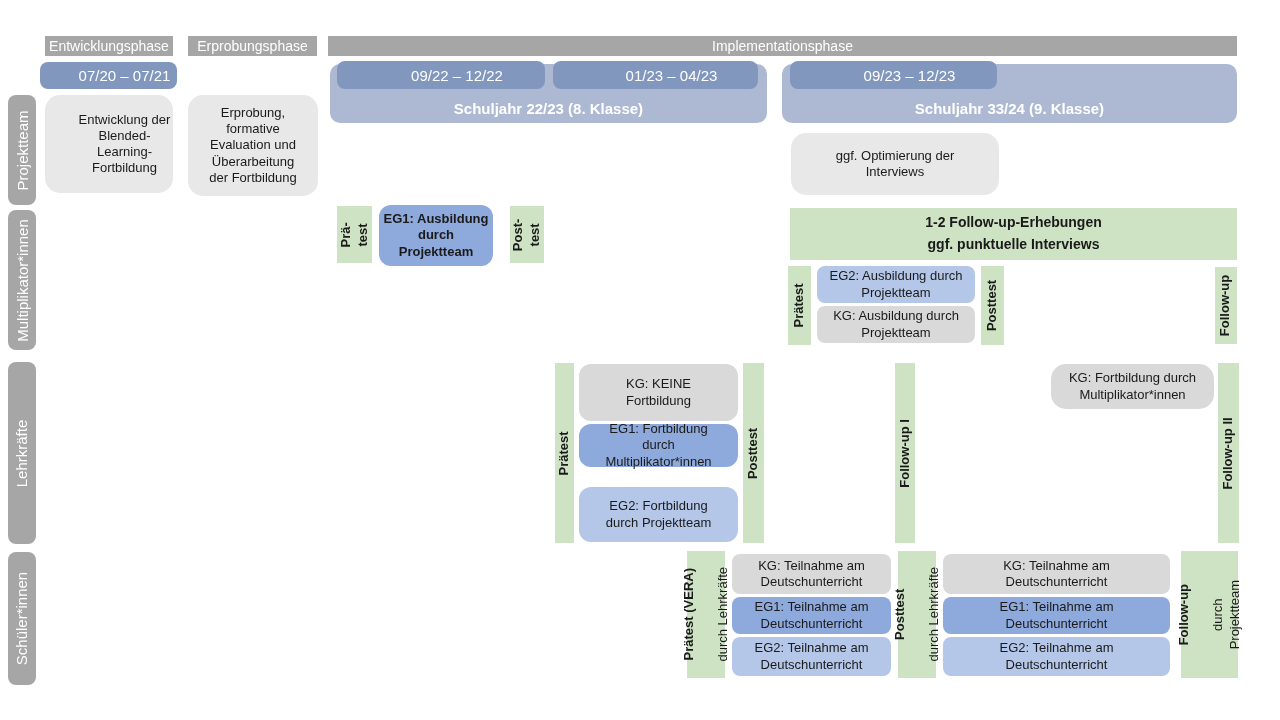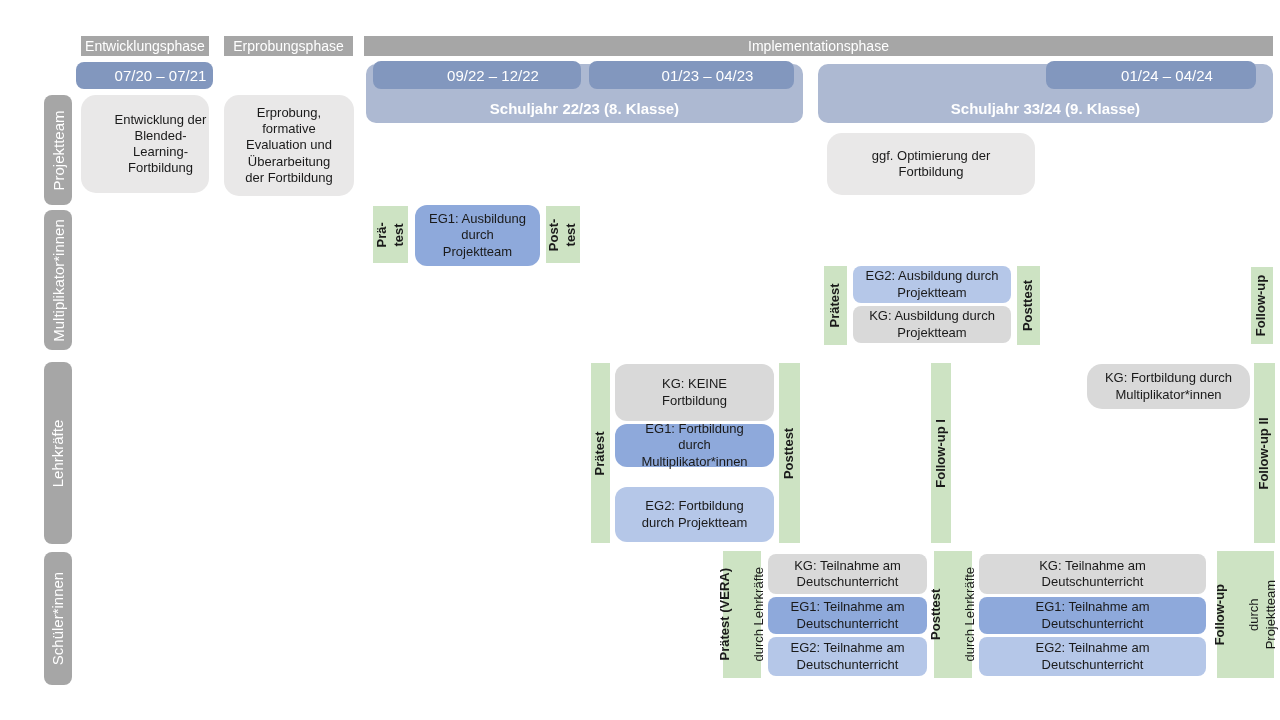--- a/index.html
+++ b/index.html
@@ -1,20 +1,20 @@
 <!DOCTYPE html>
 <html style="--phase_gray: #a6a6a6; --date_blue: #8297be; --schoolyear_blue: #adb9d2; --eg1_blue: #8ea9db; --eg2_blue: #b5c7e8; --kg_gray: #d9d9d9; --light_gray: #e9e8e8; --green: #cde3c3;"><head>
 <meta charset="utf-8">
 <style>
   html,body{margin:0;padding:0;background:#fff;}
   #stage{
     position:relative;width:1280px;height:720px;background:#fff;overflow:hidden;
     font-family:"Liberation Sans", sans-serif;color:#1a1a1a;
   }
-  .abs{position:absolute;box-sizing:border-box;margin-left:36px;}
+  .abs{position:absolute;box-sizing:border-box;}
   
   .phasebar{
     background:var(--phase_gray,#a6a6a6);color:#fff;font-size:14px;
     display:flex;align-items:center;justify-content:center;white-space:nowrap;
   }
   
   .syrect{background:var(--schoolyear_blue,#adb9d2);border-radius:10px;}
   .sylabel{
     position:absolute;left:0;right:0;bottom:6px;text-align:center;
     color:#fff;font-weight:bold;font-size:15px;
@@ -74,21 +74,21 @@
   <div class="abs syrect" style="left:330px;top:64px;width:437px;height:59px;">
     <div class="sylabel">Schuljahr 22/23 (8. Klasse)</div>
   </div>
   <div class="abs syrect" style="left:782px;top:64px;width:455px;height:59px;">
     <div class="sylabel">Schuljahr 33/24 (9. Klasse)</div>
   </div>
 
   <div class="abs datebar" style="left:40px;top:62px;width:137px;height:27px;">07/20 – 07/21</div>
   <div class="abs datebar" style="left:337px;top:61px;width:208px;height:28px;">09/22 – 12/22</div>
   <div class="abs datebar" style="left:553px;top:61px;width:205px;height:28px;">01/23 – 04/23</div>
-  <div class="abs datebar" style="left:1010px;top:61px;width:210px;height:28px;">01/24 – 04/24</div>
+  <div class="abs datebar" style="left:790px;top:61px;width:207px;height:28px;">09/23 – 12/23</div>
 
   <div class="abs rowlabel" style="left:8px;top:95px;width:28px;height:110px;">
     <div class="rot">Projektteam</div>
   </div>
   <div class="abs rowlabel" style="left:8px;top:210px;width:28px;height:140px;">
     <div class="rot">Multiplikator*innen</div>
   </div>
   <div class="abs rowlabel" style="left:8px;top:362px;width:28px;height:182px;">
     <div class="rot">Lehrkräfte</div>
   </div>
@@ -99,33 +99,35 @@
   <div class="abs box r14 bg-light" style="left:45px;top:95px;width:128px;height:98px;padding-left:31px;">Entwicklung der
 Blended-
 Learning-
 Fortbildung</div>
   <div class="abs box r14 bg-light" style="left:188px;top:95px;width:130px;height:101px;">Erprobung,
 formative
 Evaluation und
 Überarbeitung
 der Fortbildung</div>
   <div class="abs box r14 bg-light" style="left:791px;top:133px;width:208px;height:62px;">ggf. Optimierung der
-Fortbildung</div>
+Interviews</div>
 
   <div class="abs vbar" style="left:337px;top:206px;width:35px;height:57px;">
     <div class="rot main">Prä-
 test</div>
   </div>
-  <div class="abs box bg-eg1" style="left:379px;top:205px;width:125px;height:61px;">EG1: Ausbildung
+  <div class="abs box bg-eg1" style="left:379px;top:205px;width:114px;height:61px;font-weight:bold;">EG1: Ausbildung
 durch
 Projektteam</div>
   <div class="abs vbar" style="left:510px;top:206px;width:34px;height:57px;">
     <div class="rot main">Post-
 test</div>
   </div>
+  <div class="abs big-green" style="left:790px;top:208px;width:447px;height:52px;">1-2 Follow-up-Erhebungen
+ggf. punktuelle Interviews</div>
   <div class="abs vbar" style="left:788px;top:266px;width:23px;height:79px;">
     <div class="rot main">Prätest</div>
   </div>
   <div class="abs box r8 bg-eg2" style="left:817px;top:266px;width:158px;height:37px;">EG2: Ausbildung durch
 Projektteam</div>
   <div class="abs box r8 bg-kg" style="left:817px;top:306px;width:158px;height:37px;">KG: Ausbildung durch
 Projektteam</div>
   <div class="abs vbar" style="left:981px;top:266px;width:23px;height:79px;">
     <div class="rot main">Posttest</div>
   </div>

